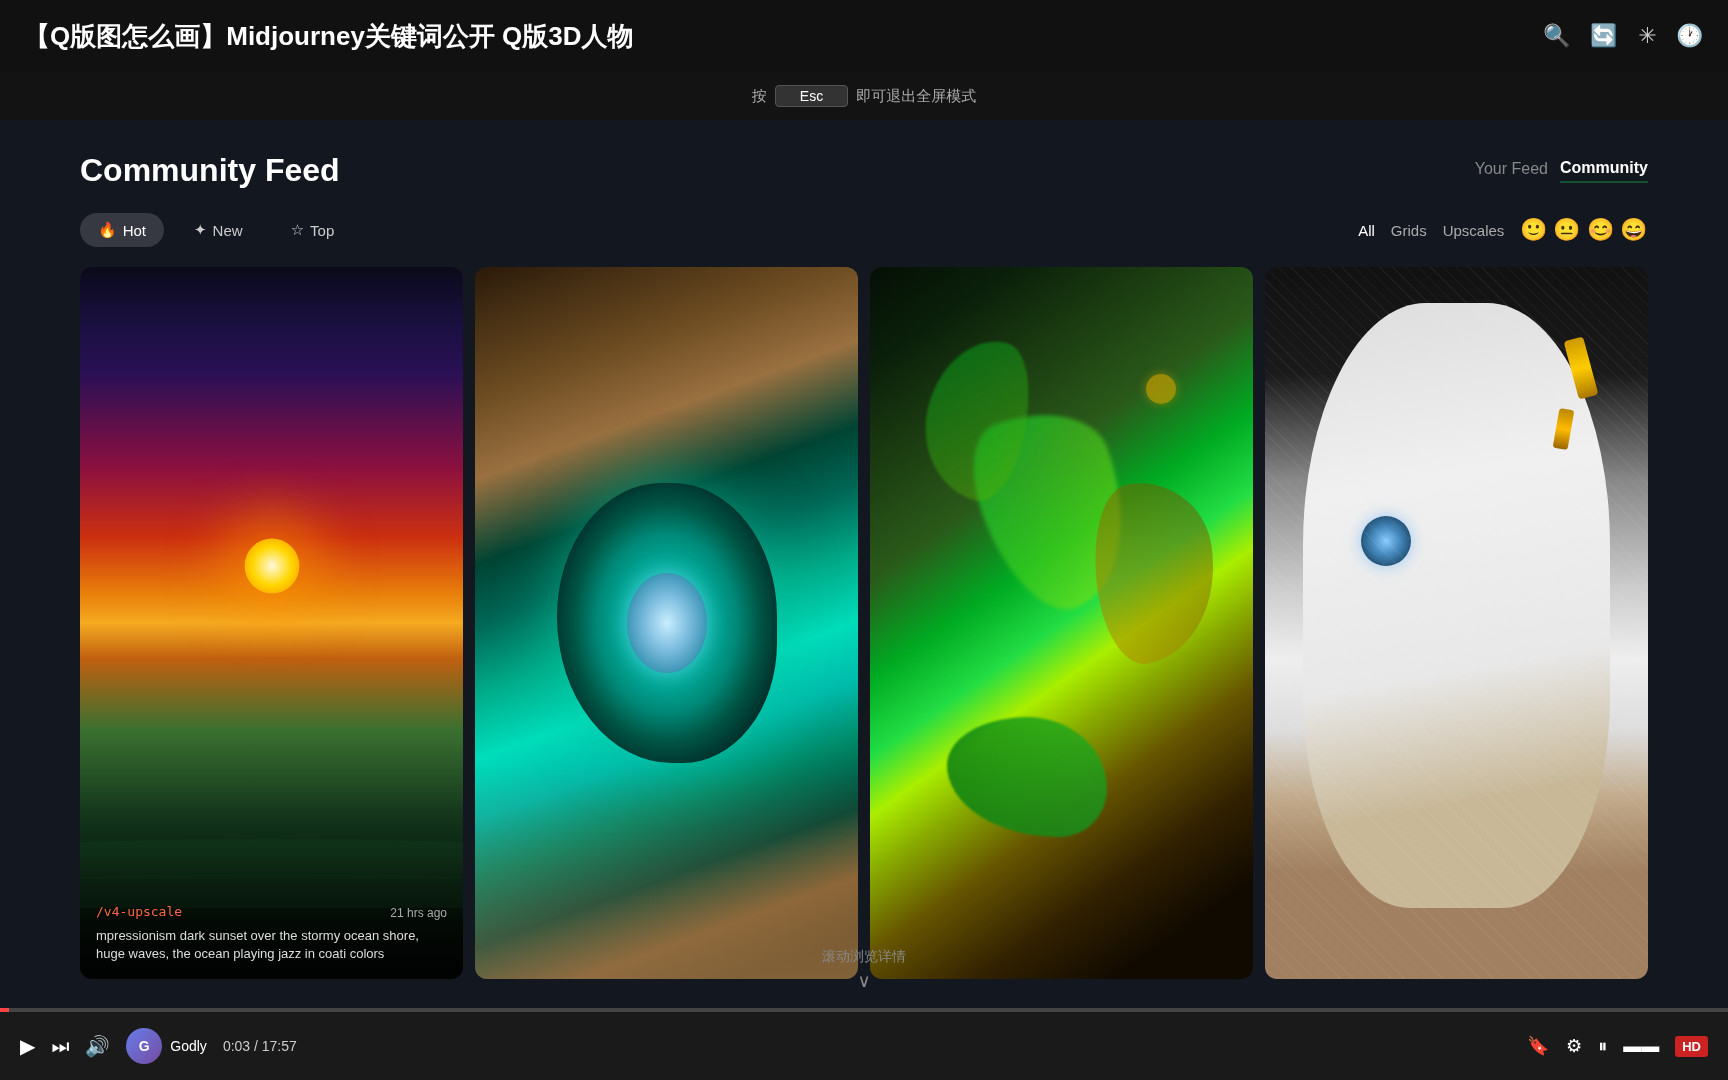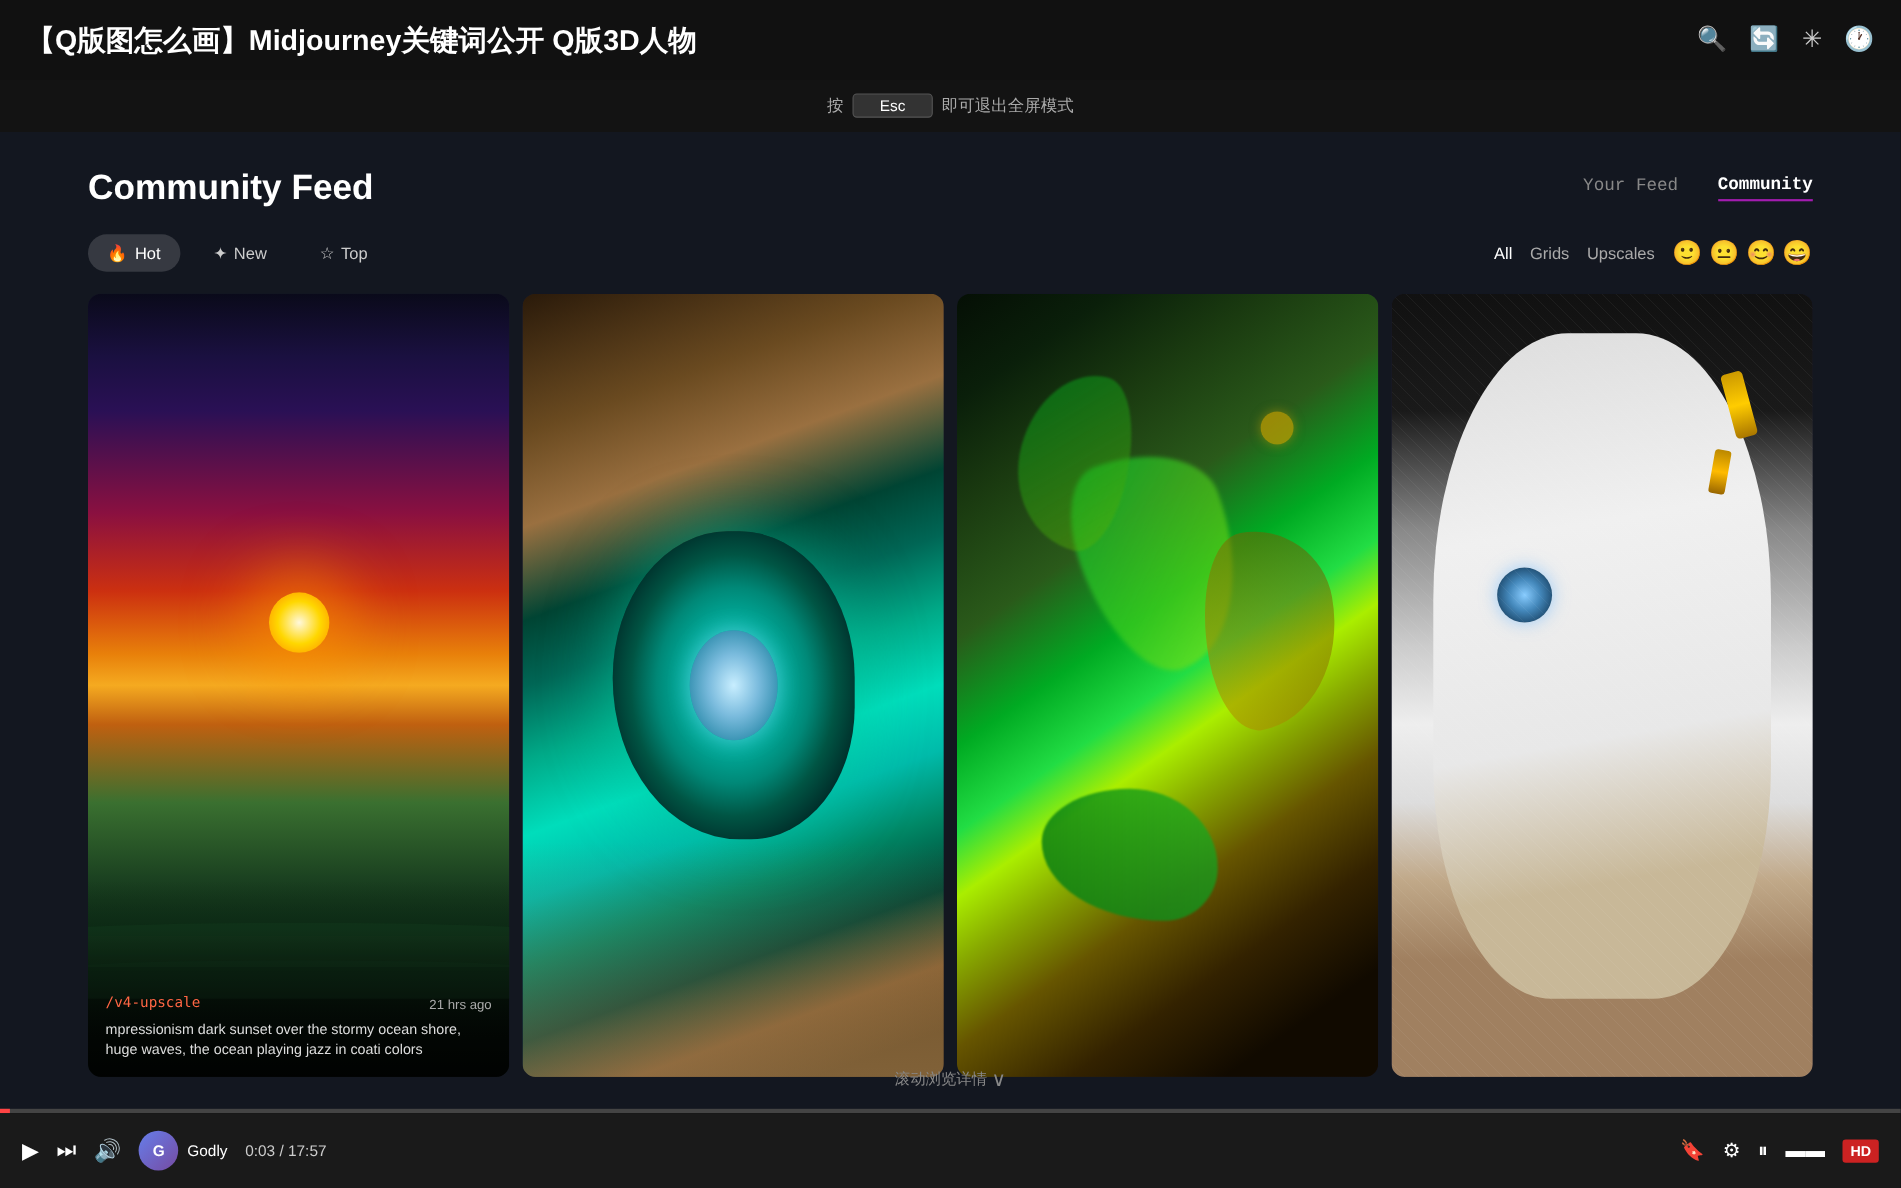--- a/index.html
+++ b/index.html
@@ -88,33 +88,32 @@
       padding: 32px 80px 24px 80px;
     }
     .feed-title {
       color: #ffffff;
       font-size: 32px;
       font-weight: 700;
     }
     .feed-tabs {
       display: flex;
       align-items: center;
-      gap: 36px;
-      font-family: Liberation Mono, monospace;
+      gap: 12px;
     }
     .feed-tab {
       color: #888;
       font-size: 16px;
       cursor: pointer;
       padding-bottom: 4px;
     }
     .feed-tab.active {
       color: #fff;
       font-weight: 600;
-      border-bottom: 2px solid #a21caf;
+      border-bottom: 2px solid #14532d;
     }
 
     
     .filter-bar {
       display: flex;
       align-items: center;
       justify-content: space-between;
       padding: 0 80px 20px 80px;
     }
     .filter-left {
@@ -221,21 +220,21 @@
 
     
     .scroll-hint {
       position: absolute;
       bottom: 20px;
       left: 50%;
       transform: translateX(-50%);
       color: #888;
       font-size: 14px;
       display: flex;
-      flex-direction: row;
+      flex-direction: column;
       align-items: center;
       gap: 4px;
     }
     .scroll-arrow {
       color: #888;
       font-size: 18px;
     }
 
     
     .player-bar {

